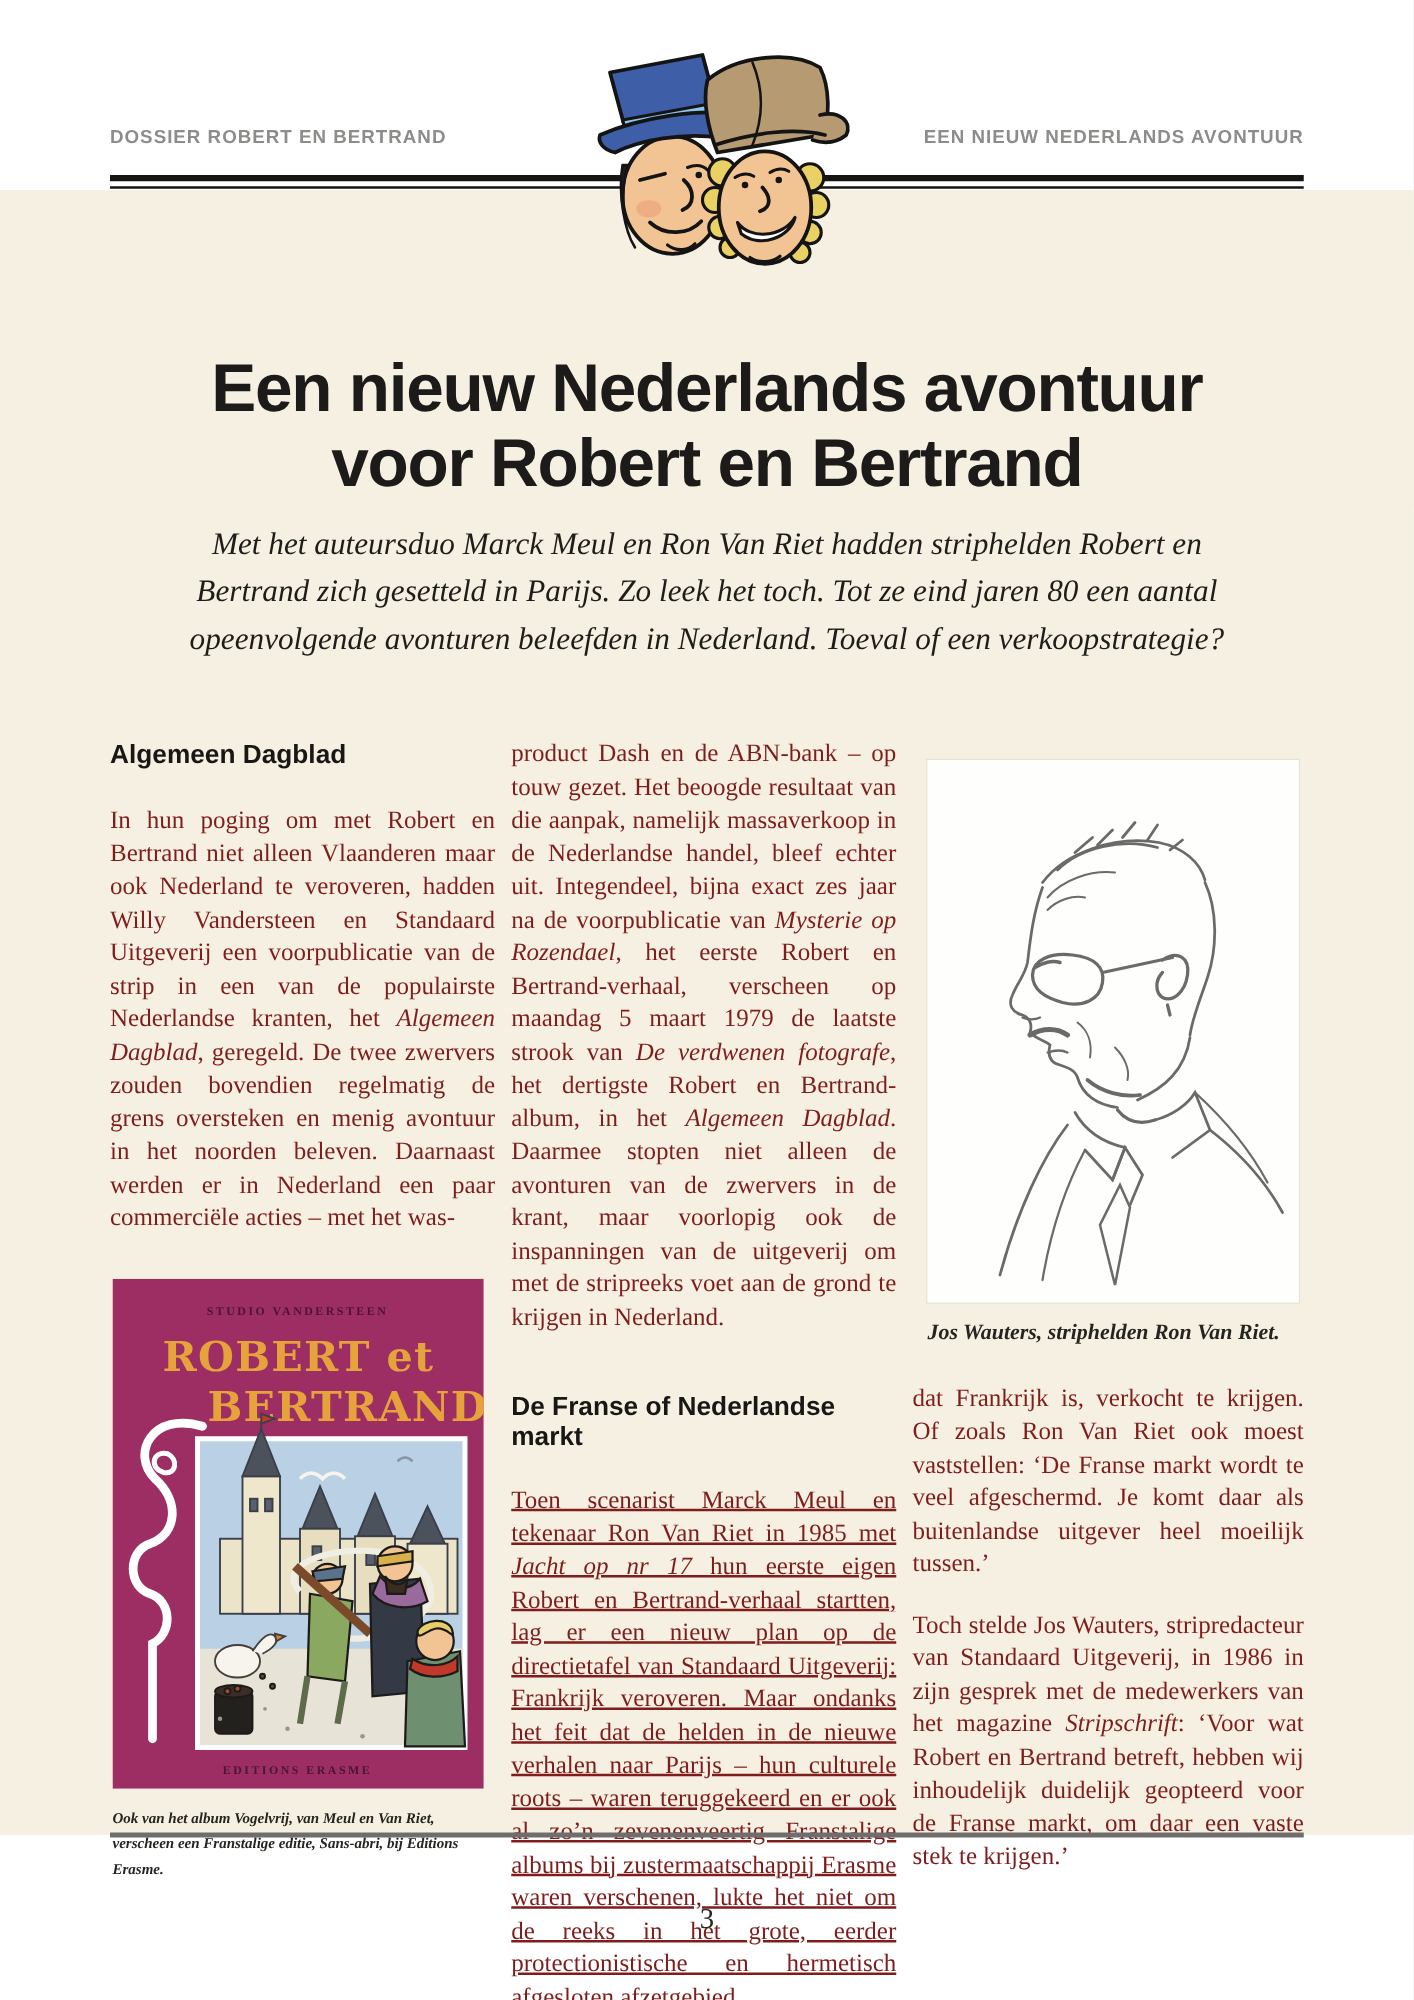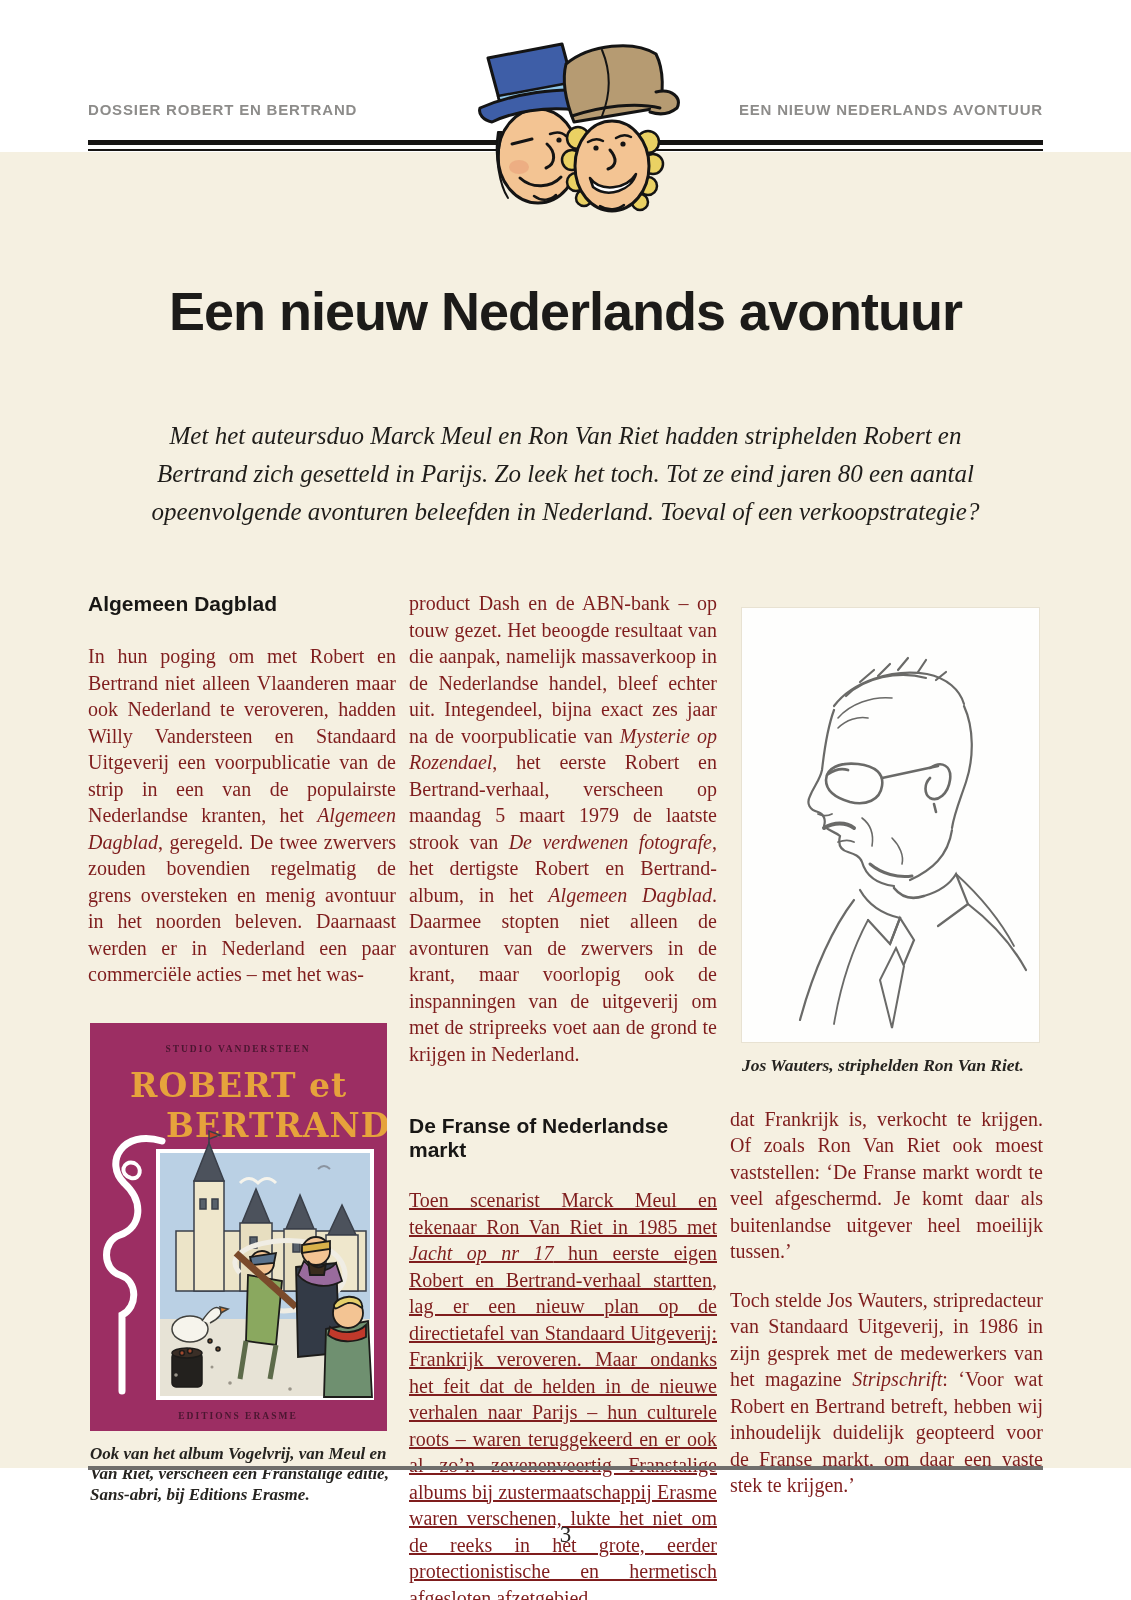--- a/index.html
+++ b/index.html
@@ -27,21 +27,21 @@
   .col-heading{margin:7px 0 0 0;font-family:"Liberation Sans",sans-serif;font-weight:700;
         font-size:21px;color:#181715;}
   .body-p{margin:0;font-size:20px;line-height:26.5px;text-align:justify;color:#7f1d1d;}
   .left-col .body-p{margin-top:27px;}
   .mid-col .body-p.first{margin-top:5px;}
   .mid-col .col-heading{margin-top:47px;}
   .mid-col .body-p.second{margin-top:25px;text-decoration:underline;}
   
   .cover-fig{margin:35px 0 0 2px;width:297px;height:408px;}
   .cover-caption{margin:13px 0 0 2px;font-weight:700;font-style:italic;
-        font-size:17px;line-height:20.5px;color:#262420;}
+        font-size:12px;line-height:20.5px;color:#262420;}
   
   .sketch-fig{margin:23px 0 0 12px;width:297px;height:434px;background:#fefefd;
         box-shadow:0 0 0 1px #e8e2d2;}
   .sketch-caption{margin:13px 0 0 12px;font-weight:700;font-style:italic;
         font-size:17.5px;line-height:20.5px;color:#262420;}
   .right-col .body-p.first{margin-top:30px;}
   .right-col .body-p.second{margin-top:22px;}
   
   .rule-footer{position:absolute;top:1466px;left:88px;width:955px;height:4px;background:#6f6e6c;}
   .page-number{position:absolute;top:1522px;left:88px;width:955px;margin:0;text-align:center;
@@ -99,20 +99,21 @@
         <circle cx="173" cy="108" r="2.6" fill="#141414" stroke="none"></circle>
         <path d="M160,114 C167,122 167,130 158,133" fill="none"></path>
         <path d="M140,142 C150,156 176,154 186,138 C182,154 158,163 143,151 Z" fill="#ffffff" stroke-width="2.5"></path>
         <path d="M150,170 C158,175 168,174 174,169" fill="none" stroke-width="2.5"></path>
       </g>
     </svg>
   </div>
 
   <h1 class="main-title">
     <span>Een nieuw Nederlands avontuur</span><br>
+    <span>voor Robert en Bertrand</span>
   </h1>
   <p class="intro">Met het auteursduo Marck Meul en Ron Van Riet hadden striphelden Robert en Bertrand zich gesetteld in Parijs. Zo leek het toch. Tot ze eind jaren 80 een aantal opeenvolgende avonturen beleefden in Nederland. Toeval of een verkoopstrategie?</p>
 
   <div class="columns">
 
     <div class="col left-col">
       <h2 class="col-heading">Algemeen Dagblad</h2>
       <p class="body-p">In hun poging om met Robert en Bertrand niet alleen Vlaanderen maar ook Nederland te veroveren, hadden Willy Vandersteen en Standaard Uitgeverij een voorpublicatie van de strip in een van de populairste Nederlandse kranten, het <i>Algemeen Dagblad</i>, geregeld. De twee zwervers zouden bovendien regelmatig de grens oversteken en menig avontuur in het noorden beleven. Daarnaast werden er in Nederland een paar commerciële acties – met het was-</p>
 
       <figure class="cover-fig" style="margin-top:35px;">

